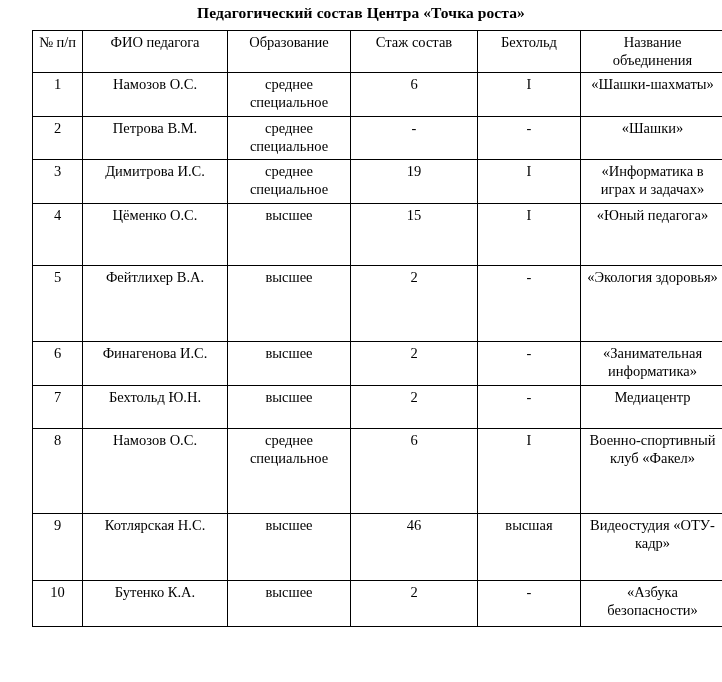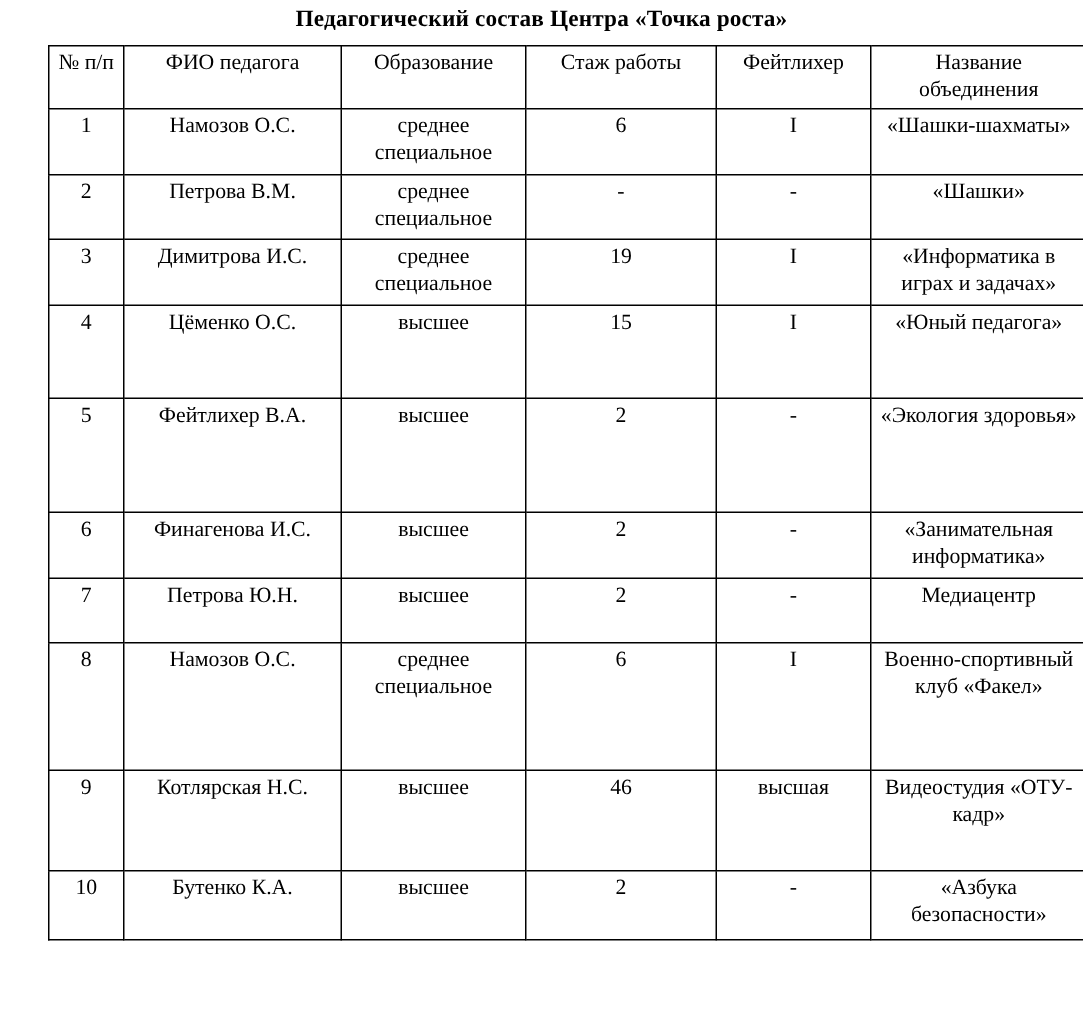--- a/index.html
+++ b/index.html
@@ -76,22 +76,22 @@
           <col class="c-edu">
         <col class="c-exp">
           <col class="c-cat">
           <col class="c-assoc">
       </colgroup>
       <thead>
         <tr>
           <td>№ п/п</td>
           <td>ФИО педагога</td>
           <td>Образование</td>
-          <td>Стаж работы</td>
-          <td>Фейтлихер</td>
+          <td>Стаж состав</td>
+          <td>Бехтольд</td>
           <td>Название объединения</td>
         </tr>
       </thead>
       <tbody id="staff-body">
           <tr style="height: 44px;">
             <td>1</td>
             <td>Намозов О.С.</td>
             <td>среднее специальное</td>
             <td>6</td>
             <td>I</td>
@@ -132,21 +132,21 @@
           <tr style="height: 44px;">
             <td>6</td>
             <td>Финагенова И.С.</td>
             <td>высшее</td>
             <td>2</td>
             <td>-</td>
             <td>«Занимательная информатика»</td>
           </tr>
           <tr style="height: 43px;">
             <td>7</td>
-            <td>Петрова Ю.Н.</td>
+            <td>Бехтольд Ю.Н.</td>
             <td>высшее</td>
             <td>2</td>
             <td>-</td>
             <td>Медиацентр</td>
           </tr>
           <tr style="height: 85px;">
             <td>8</td>
             <td>Намозов О.С.</td>
             <td>среднее специальное</td>
             <td>6</td>

